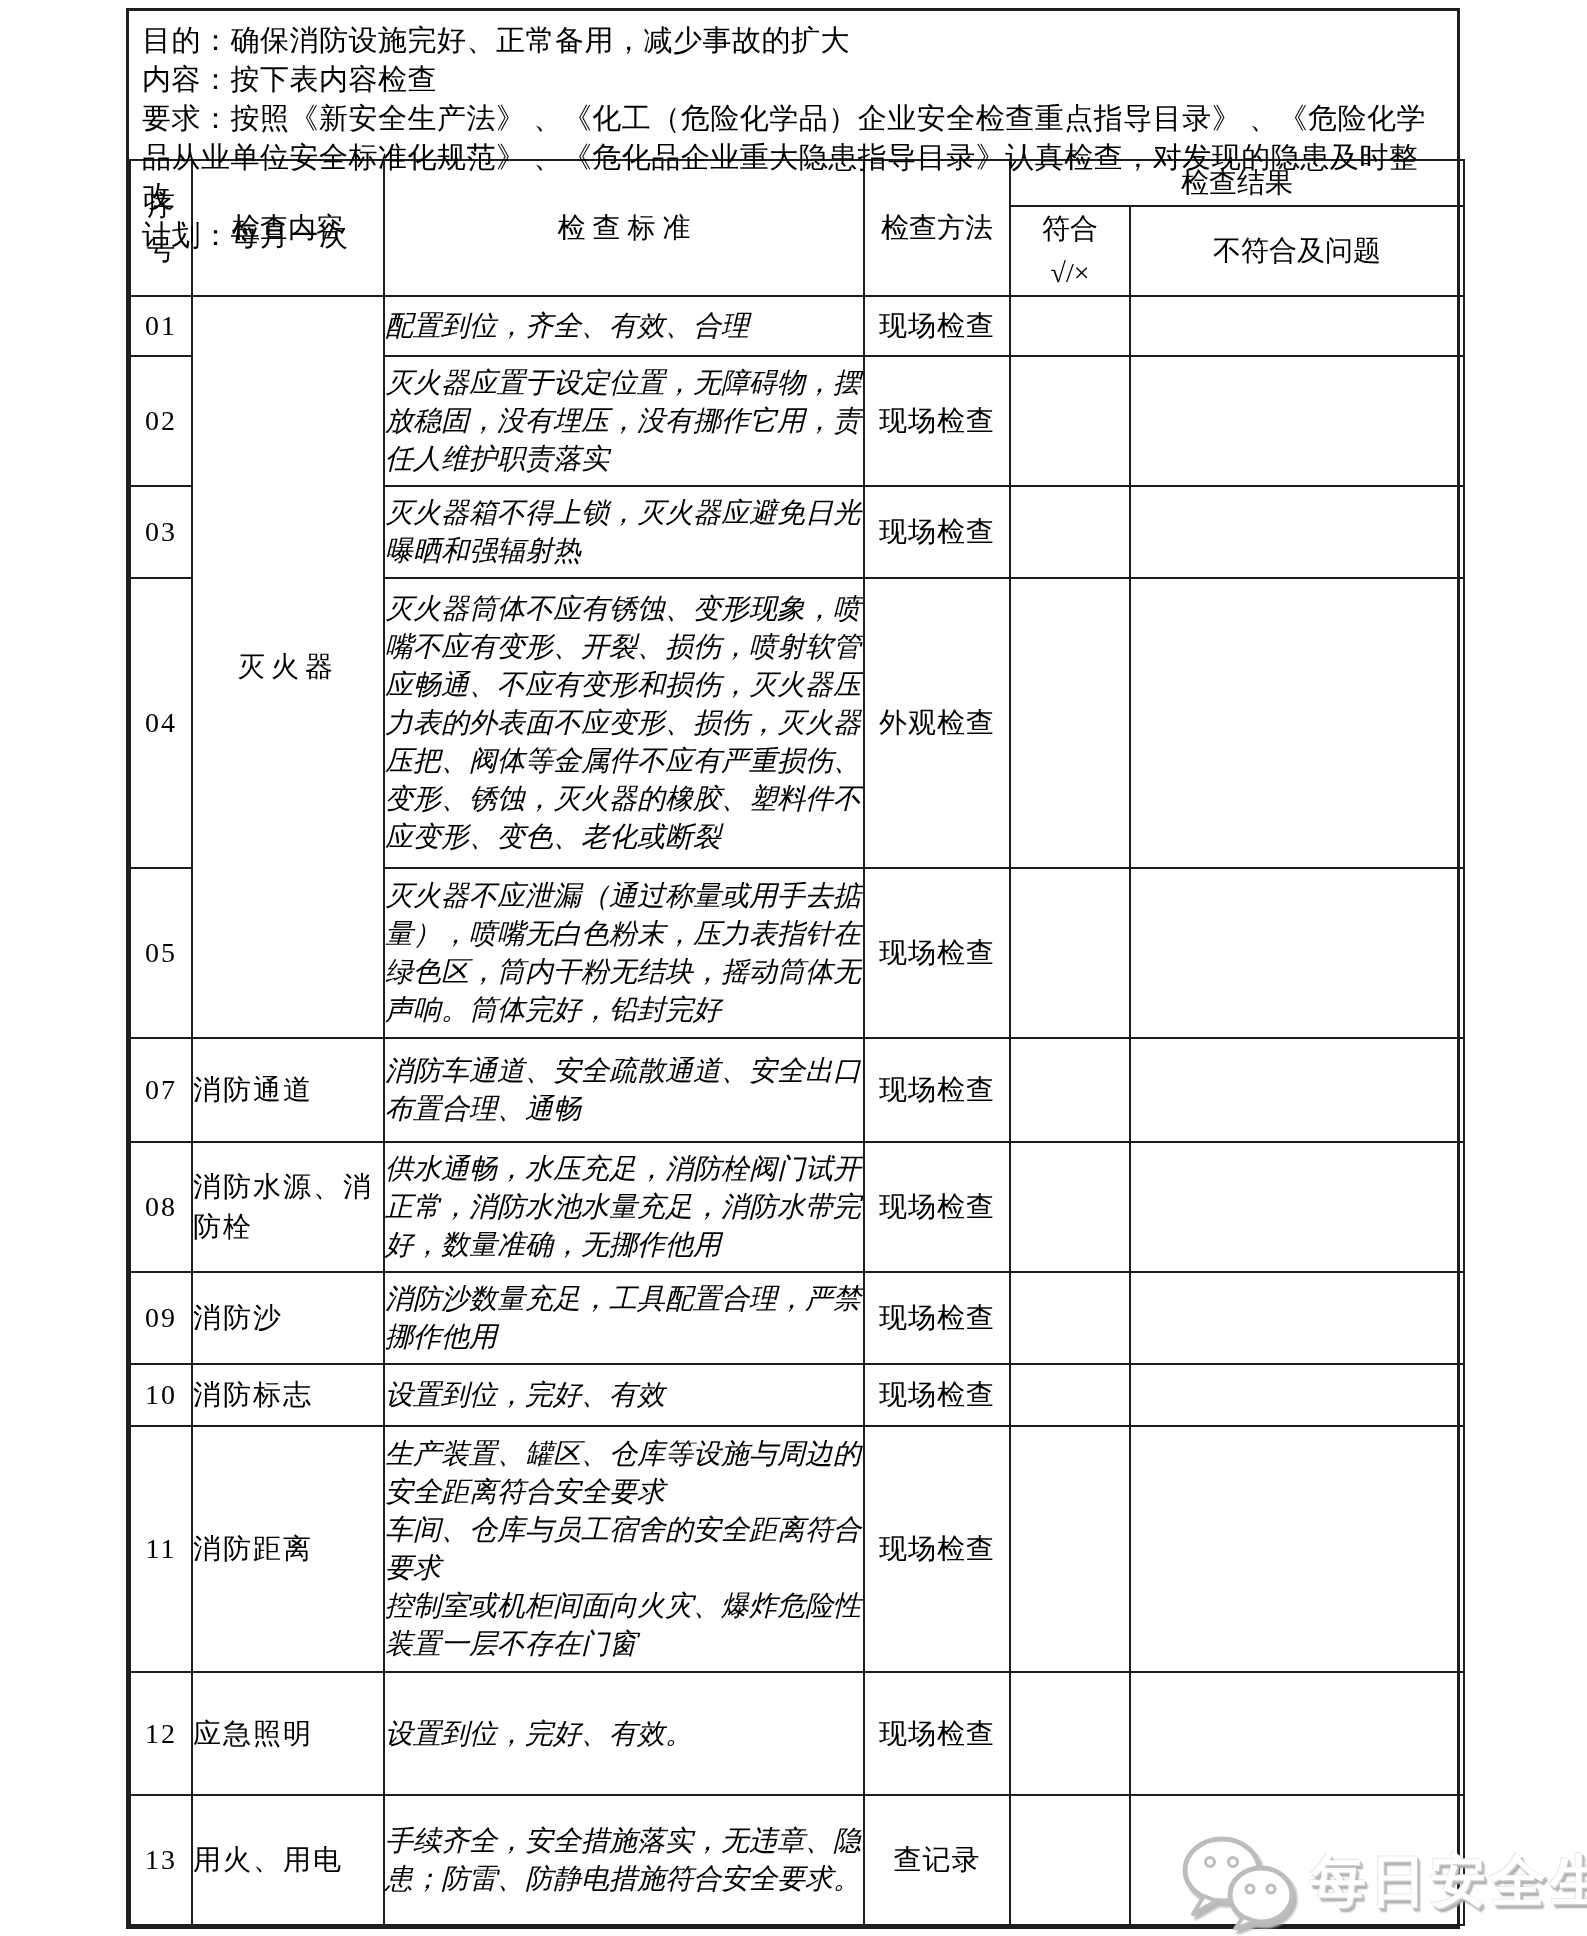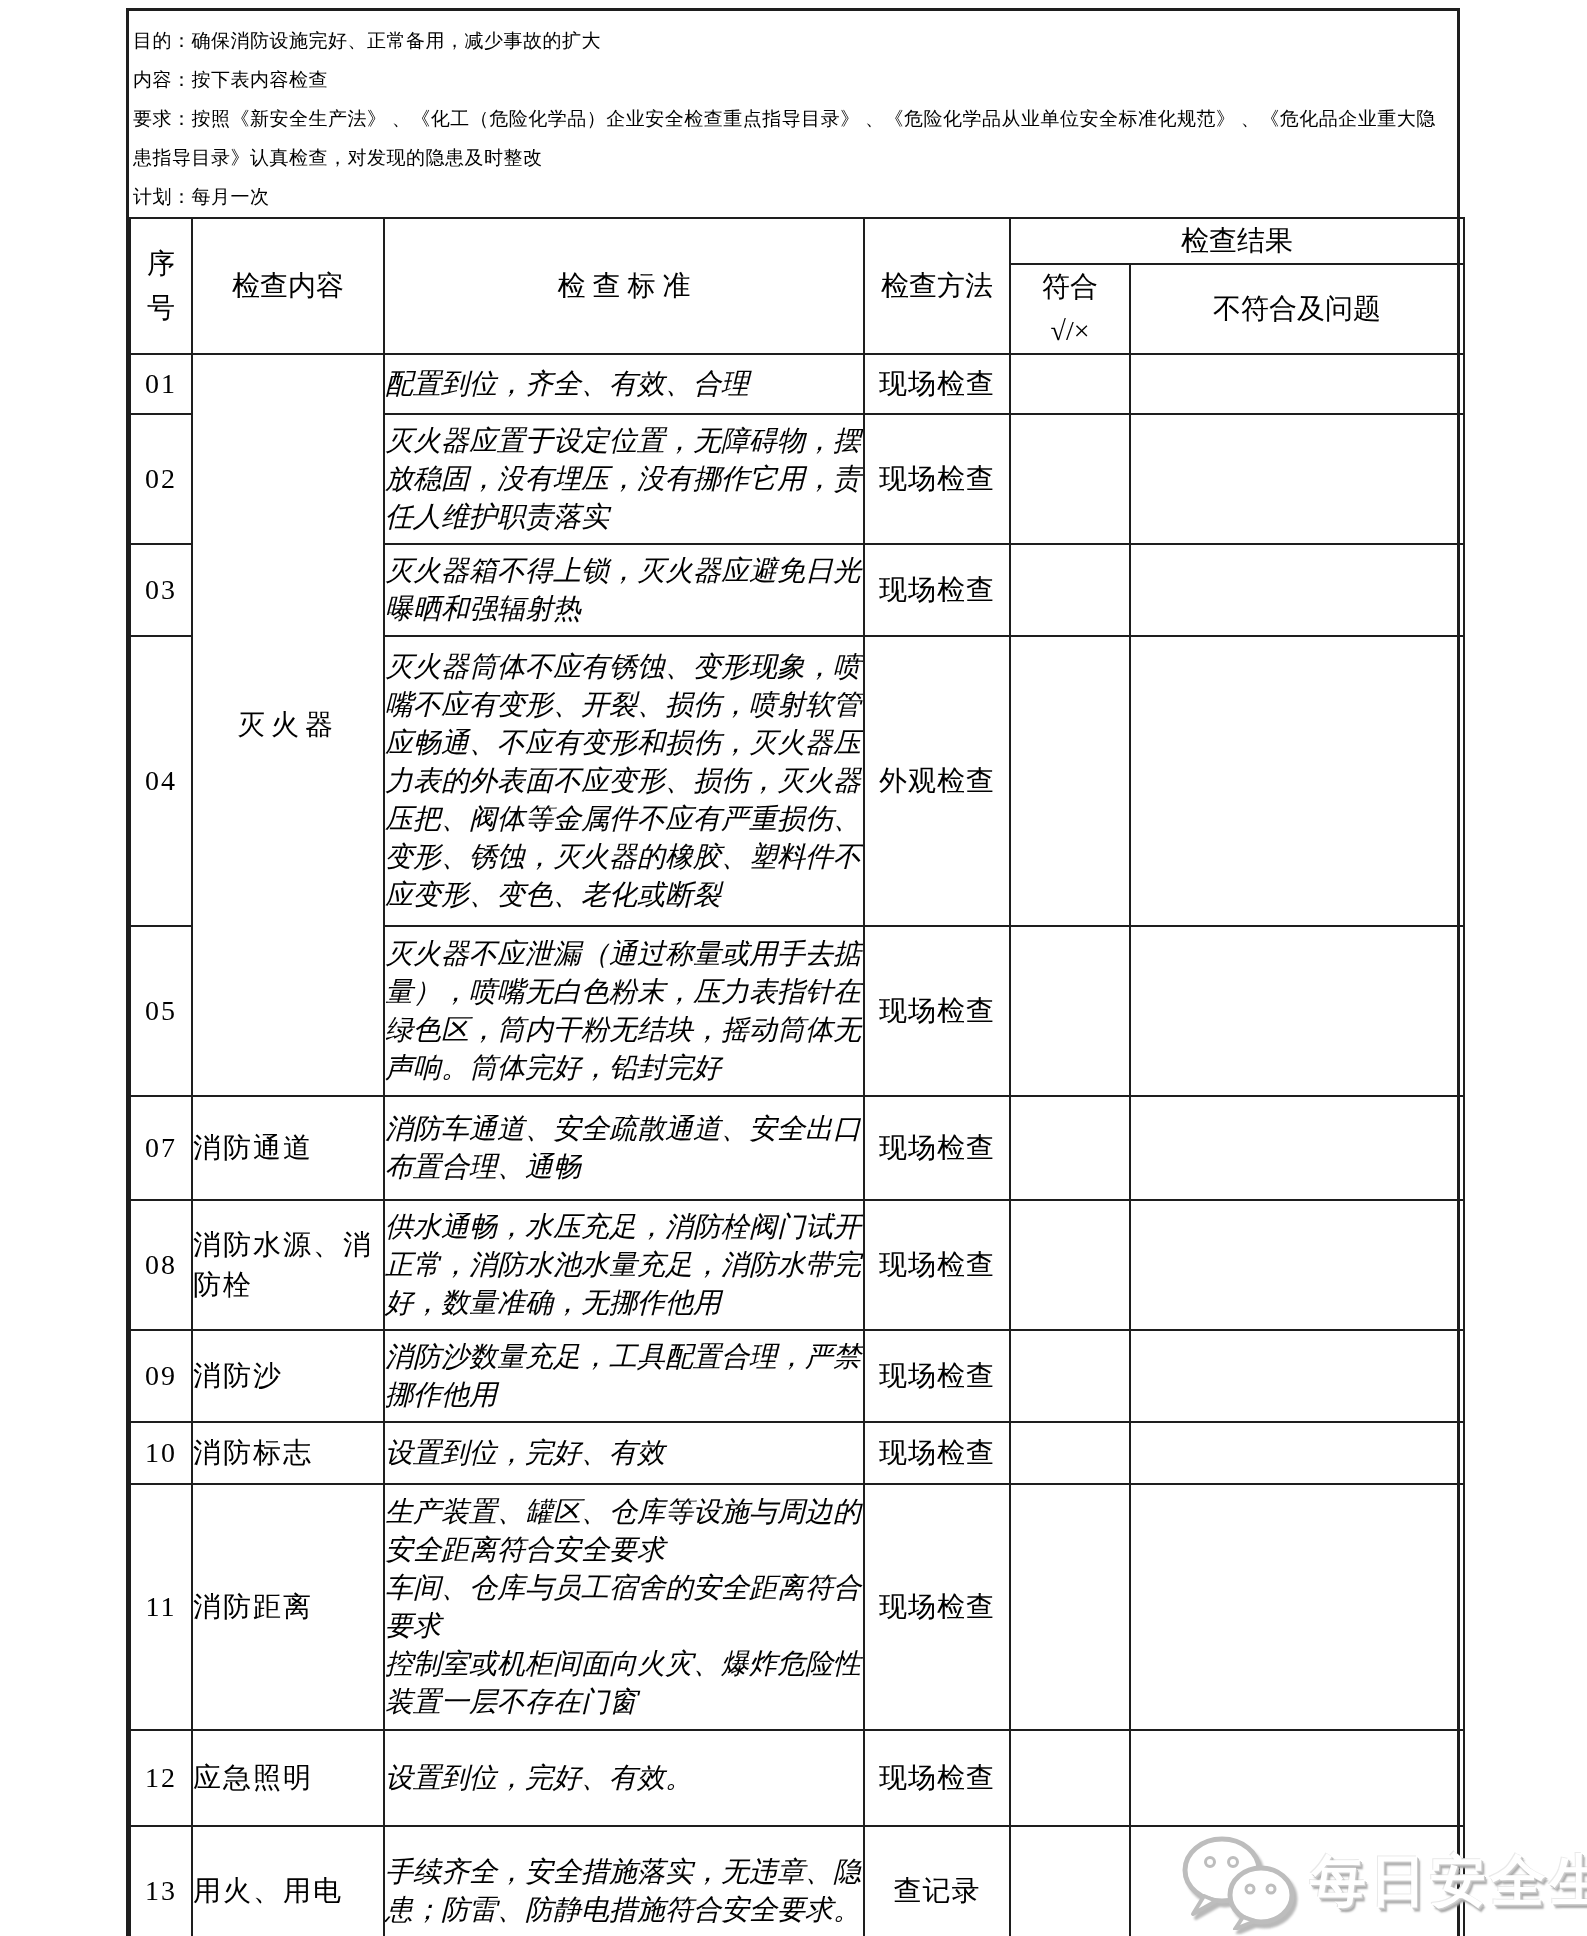--- a/index.html
+++ b/index.html
@@ -19,23 +19,23 @@
     position: absolute;
     left: 126px;
     top: 8px;
     width: 1334px;
     border: 3px solid #1e1e1e;
     box-sizing: border-box;
     background: #ffffff;
   }
   .doc-header {
     box-sizing: border-box;
-    height: 206px;
-    padding: 10px 14px 0 4px;
-    font-size: 19px;
+    height: 148px;
+    padding: 10px 14px 0 13px;
+    font-size: 29px;
     line-height: 39px;
     letter-spacing: 0.5px;
   }
   .doc-header p {
     margin: 0;
   }
   table.check-table {
     width: 100%;
     border-collapse: collapse;
     table-layout: fixed;
@@ -221,21 +221,21 @@
       <tr style="height:246px">
         <td class="seq">11</td>
         <td class="content">消防距离</td>
         <td class="standard">生产装置、罐区、仓库等设施与周边的安全距离符合安全要求
 车间、仓库与员工宿舍的安全距离符合要求
 控制室或机柜间面向火灾、爆炸危险性装置一层不存在门窗</td>
         <td class="method">现场检查</td>
         <td class="pass"></td>
         <td class="issues"></td>
       </tr>
-      <tr style="height:96px">
+      <tr style="height:123px">
         <td class="seq">12</td>
         <td class="content">应急照明</td>
         <td class="standard">设置到位，完好、有效。</td>
         <td class="method">现场检查</td>
         <td class="pass"></td>
         <td class="issues"></td>
       </tr>
       <tr style="height:130px">
         <td class="seq">13</td>
         <td class="content">用火、用电</td>

